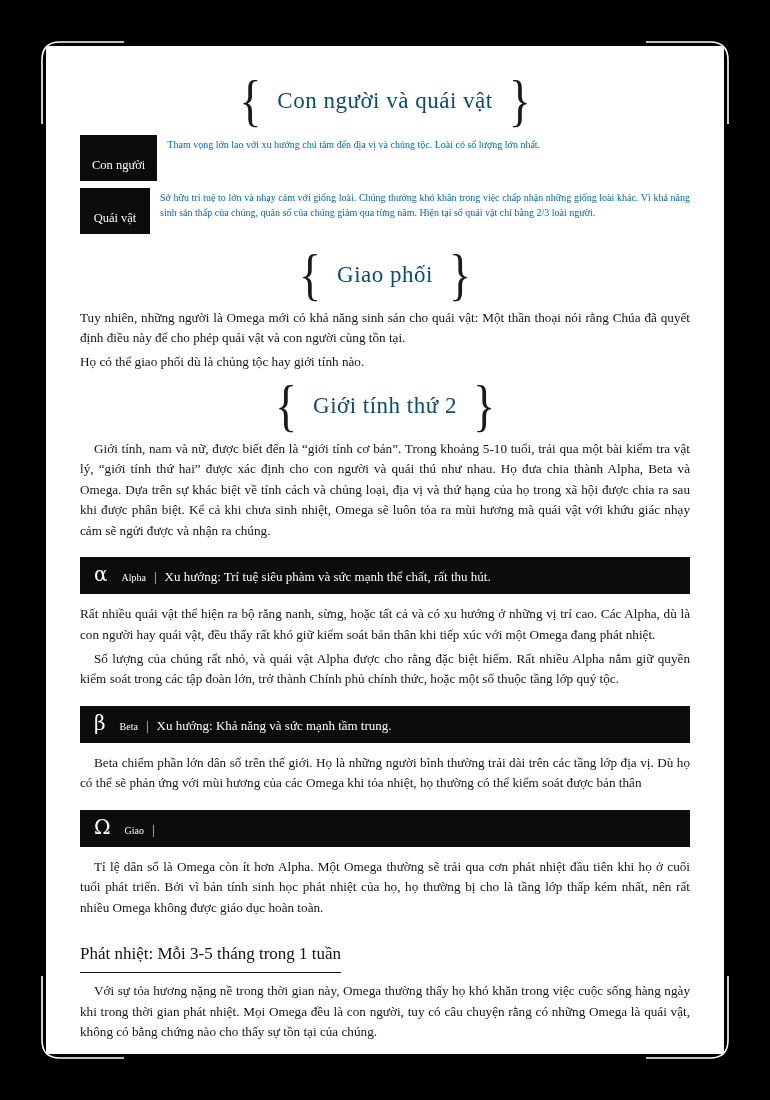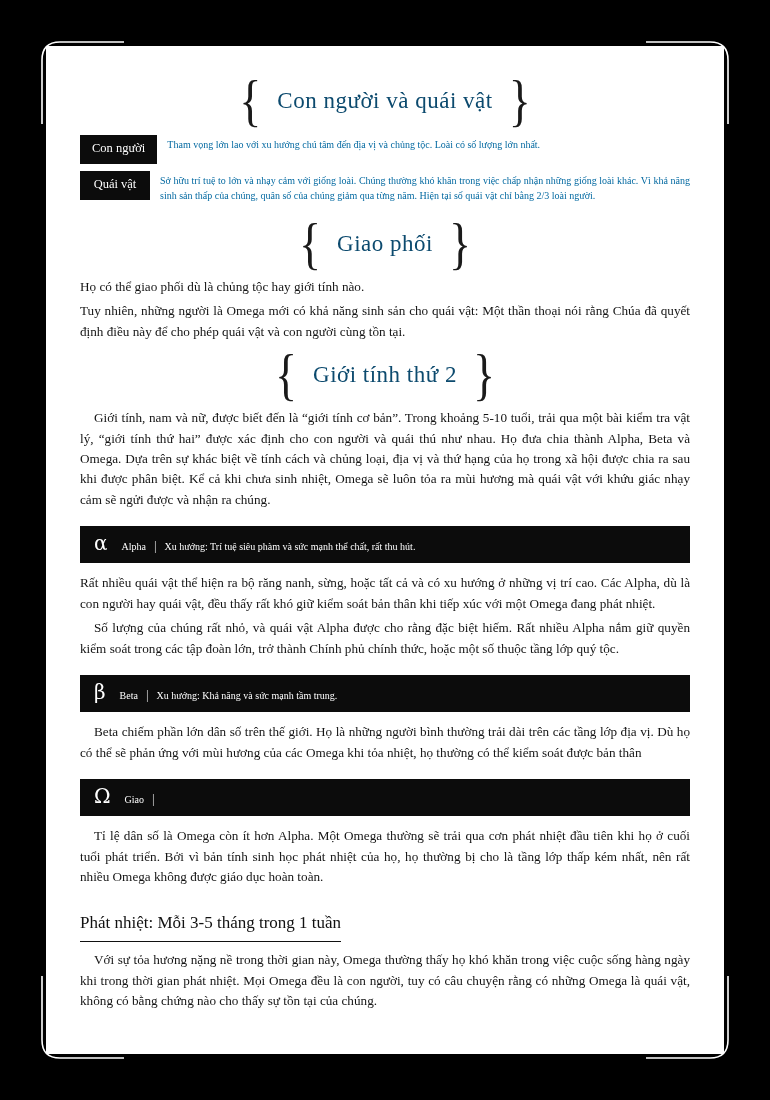--- a/index.html
+++ b/index.html
@@ -77,21 +77,21 @@
   
   .row-def {
     display: flex;
     align-items: flex-start;
     margin: 6px 0 4px 0;
   }
   .chip {
     background: #0c0c0c;
     color: #ffffff;
     font-size: 12.5px;
-    padding: 7px 12px 8px 12px;
+    padding: 24px 12px 8px 12px;
     min-width: 46px;
     text-align: center;
     line-height: 1.1;
     flex: 0 0 auto;
     margin-right: 10px;
     margin-top: 1px;
   }
   .def-text {
     font-size: 10px;
     line-height: 1.5;
@@ -129,21 +129,21 @@
   .banner .bname {
     font-size: 10px;
     margin-right: 8px;
   }
   .banner .bar {
     font-size: 13px;
     margin-right: 8px;
     opacity: 0.85;
   }
   .banner .btrend {
-    font-size: 10px;
+    font-size: 13px;
   }
 
   .sub-head {
     font-size: 17px;
     margin: 14px 0 4px 0;
     display: inline-block;
     border-bottom: 1.5px solid #111;
     padding-bottom: 8px;
     color: #111;
   }
@@ -205,22 +205,22 @@
 
       <div class="spacer-sm"></div>
 
       <div class="head-wrap">
         <span class="brace">{</span>
         <span class="head-title">Giao phối</span>
         <span class="brace">}</span>
       </div>
 
       <div class="para-block">
+        <p class="body">Tuy nhiên, những người là Omega mới có khả năng sinh sản cho quái vật: Một thần thoại nói rằng Chúa đã quyết định điều này để cho phép quái vật và con người cùng tồn tại.</p>
         <p class="body">Họ có thể giao phối dù là chủng tộc hay giới tính nào.</p>
-        <p class="body">Tuy nhiên, những người là Omega mới có khả năng sinh sản cho quái vật: Một thần thoại nói rằng Chúa đã quyết định điều này để cho phép quái vật và con người cùng tồn tại.</p>
       </div>
 
       <div class="head-wrap">
         <span class="brace">{</span>
         <span class="head-title">Giới tính thứ 2</span>
         <span class="brace">}</span>
       </div>
 
       <div class="para-block">
         <p class="body indent">Giới tính, nam và nữ, được biết đến là “giới tính cơ bản”. Trong khoảng 5-10 tuổi, trải qua một bài kiểm tra vật lý, “giới tính thứ hai” được xác định cho con người và quái thú như nhau. Họ đưa chia thành Alpha, Beta và Omega. Dựa trên sự khác biệt về tính cách và chủng loại, địa vị và thứ hạng của họ trong xã hội được chia ra sau khi được phân biệt. Kể cả khi chưa sinh nhiệt, Omega sẽ luôn tỏa ra mùi hương mà quái vật với khứu giác nhạy cảm sẽ ngửi được và nhận ra chúng.</p>

